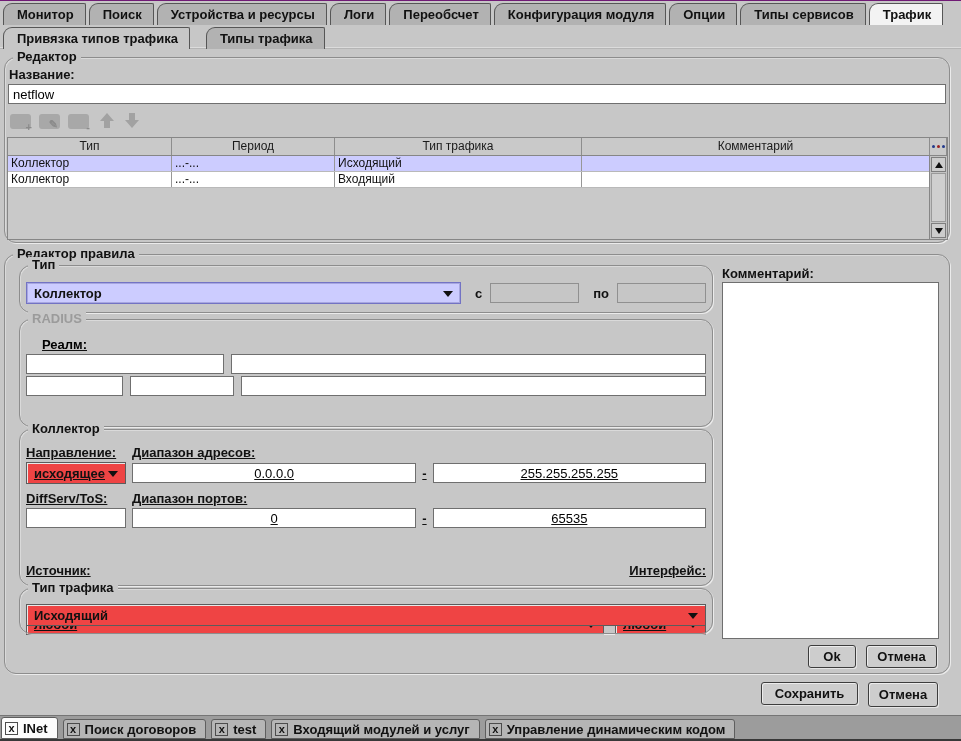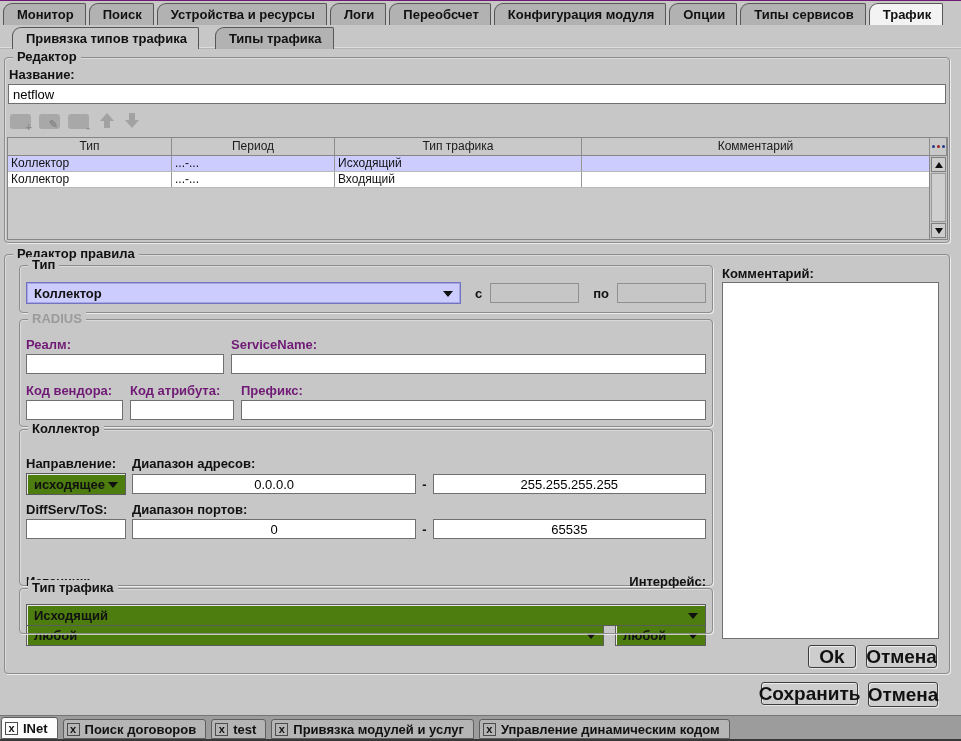--- a/index.html
+++ b/index.html
@@ -10,77 +10,78 @@
     font-size: 13px;
     color: #111;
     position: relative;
     overflow: hidden;
   }
   .window { position: absolute; inset: 0; border-top: 1px solid #701a75; }
 
   
   .tabbar { position: absolute; display: flex; gap: 3px; align-items: flex-end; z-index: 2; }
   .tabbar.main { top: 2px; left: 3px; }
-  .tabbar.sub  { top: 26px; left: 12px; gap: 16px; }
+  .tabbar.sub  { top: 26px; left: 3px; gap: 16px; }
   .tab {
     background: #b2b2b2;
     border: 1px solid #565656; border-bottom: none;
     border-radius: 9px 2px 0 0;
     padding: 3px 11px 3px 13px;
     font-weight: bold; white-space: nowrap; cursor: default;
   }
   .tabbar.main .tab.selected { background: #f3f3f3; }
   .tabbar.sub  .tab.selected { background: #c7c7c7; }
   .tab-edge { position: absolute; top: 46px; left: 0; width: 961px; height: 2px;
               background: #dcdcdc; border-bottom: 1px solid #b5b5b5; z-index: 1; }
 
   
   .group {
     position: absolute;
-    border: 1px solid #8d8d8d; border-radius: 4px;
+    border: 1px solid #8d8d8d; border-radius: 12px;
     box-shadow: 1px 1px 0 rgba(255,255,255,.65), inset 1px 1px 0 rgba(255,255,255,.35);
+    text-decoration: underline;
   }
   .group > .legend {
     position: absolute; top: -9px; left: 8px;
     background: #c7c7c7; padding: 0 4px; font-weight: bold; line-height: 16px;
     white-space: nowrap;
   }
   .group.disabled > .legend { color: #9b9b9b; }
 
   .lbl { font-weight: bold; white-space: nowrap; }
-  .dis-lbl { color: #701a75; font-weight: bold; white-space: nowrap; }
+  .dis-lbl { color: #000000; font-weight: bold; white-space: nowrap; margin-left: 16px; }
 
   
   .tf {
     background: #fff; border: 1px solid #6f6f6f; height: 20px;
     font-family: "Liberation Sans", sans-serif; font-size: 13px; padding: 0 4px;
     outline: none;
   }
   .tf.center { text-align: center; }
   .tf.dis { background: #c6c6c6; border-color: #909090; }
 
   
   .combo {
-    background: #4d7c0f; border: 1px solid #5c5c5c; height: 22px;
+    background: #ef4444; border: 1px solid #5c5c5c; height: 22px;
     display: flex; align-items: center; padding: 0 20px 0 7px;
     font-weight: bold; position: relative; cursor: default;
     box-shadow: inset 1px 1px 0 #e8e8e8;
   }
   .combo .arr {
     position: absolute; right: 7px; top: 8px; width: 0; height: 0;
     border-left: 5px solid transparent; border-right: 5px solid transparent;
     border-top: 6px solid #101010;
   }
   .combo.focus { background: #ccccff; border-color: #7373c4; box-shadow: inset 0 0 0 1px #a7a7df; }
 
   
   .btn {
     background: #cdcdcd; border: 1px solid #3d3d3d; border-radius: 3px;
     font-family: "Liberation Sans", sans-serif;
-    font-weight: bold; font-size: 19px; text-align: center;
+    font-weight: bold; font-size: 13px; text-align: center;
     box-shadow: inset 1px 1px 0 #ececec, 1px 1px 0 #e6e6e6;
     display: flex; align-items: center; justify-content: center; cursor: default;
   }
 
   
   #editor-group { left: 4px; top: 56px; width: 946px; height: 186px; }
   #name-label   { position: absolute; left: 4px; top: 9px; }
   #name-input   { position: absolute; left: 3px; top: 26px; width: 938px; }
 
   #toolbar { position: absolute; left: 5px; top: 55px; display: flex; gap: 8px; align-items: center; }
@@ -127,21 +128,21 @@
   #type-row .lbl { margin: 0 8px 0 14px; }
   #type-row .tf  { width: 89px; }
 
   #radius-group { left: 14px; top: 64px; width: 694px; height: 108px; }
   .r-row { display: flex; gap: 7px; padding: 0 6px; align-items: center; }
   .r-row.m1 { margin-top: 17px; } .r-row.m2 { margin-top: 2px; } .r-row.m3 { margin-top: 9px; }
   .w-realm { width: 198px; } .w-vendor { width: 97px; } .w-attr { width: 104px; } .w-flex { flex: 1; }
 
   #collector-group { left: 14px; top: 174px; width: 694px; height: 157px; }
   .c-row { display: flex; gap: 6px; padding: 0 6px; align-items: center; }
-  .c-row.m1 { margin-top: 26px; } .c-row.m2 { margin-top: 2px; } .c-row.m3 { margin-top: 7px; }
+  .c-row.m1 { margin-top: 15px; } .c-row.m2 { margin-top: 2px; } .c-row.m3 { margin-top: 7px; }
   .w-dir { width: 100px; } .w-addr { width: 287px; } .w-addr2 { width: 276px; }
   .dash { font-weight: bold; }
   .c-row.space { justify-content: space-between; margin-top: 35px; }
   #source-combo { width: 578px; } #iface-combo { width: 91px; }
 
   #traffic-group { left: 14px; top: 333px; width: 694px; height: 46px; }
   #traffic-combo { position: absolute; left: 6px; right: 6px; top: 15px; }
 
   #comment-label { position: absolute; left: 717px; top: 11px; }
   #comment-box {
@@ -278,30 +279,24 @@
         <input class="tf dis" type="text" disabled="" value="" style="">
         <span class="lbl">по</span>
         <input class="tf dis" type="text" disabled="" value="" style="">
       </div>
     </div>
 
     <div class="group disabled" id="radius-group">
       <span class="legend">RADIUS</span>
       <div class="r-row m1">
         <span class="dis-lbl w-realm">Реалм:</span>
-        <span class="dis-lbl w-flex">ServiceName:</span>
       </div>
       <div class="r-row m2">
         <input class="tf w-realm" type="text" value="" style="">
         <input class="tf w-flex" type="text" value="" style="">
-      </div>
-      <div class="r-row m3">
-        <span class="dis-lbl w-vendor">Код вендора:</span>
-        <span class="dis-lbl w-attr">Код атрибута:</span>
-        <span class="dis-lbl w-flex">Префикс:</span>
       </div>
       <div class="r-row m2">
         <input class="tf w-vendor" type="text" value="" style="">
         <input class="tf w-attr" type="text" value="" style="">
         <input class="tf w-flex" type="text" value="" style="">
       </div>
     </div>
 
     <div class="group" id="collector-group">
       <span class="legend">Коллектор</span>
@@ -374,21 +369,21 @@
     <div class="btab">
       <span class="closebox">x</span>
       <span>Поиск договоров</span>
     </div>
     <div class="btab">
       <span class="closebox">x</span>
       <span>test</span>
     </div>
     <div class="btab">
       <span class="closebox">x</span>
-      <span>Привязка модулей и услуг</span>
+      <span>Входящий модулей и услуг</span>
     </div>
     <div class="btab">
       <span class="closebox">x</span>
       <span>Управление динамическим кодом</span>
     </div>
   </div>
 
 </div>
 
 </body></html>

